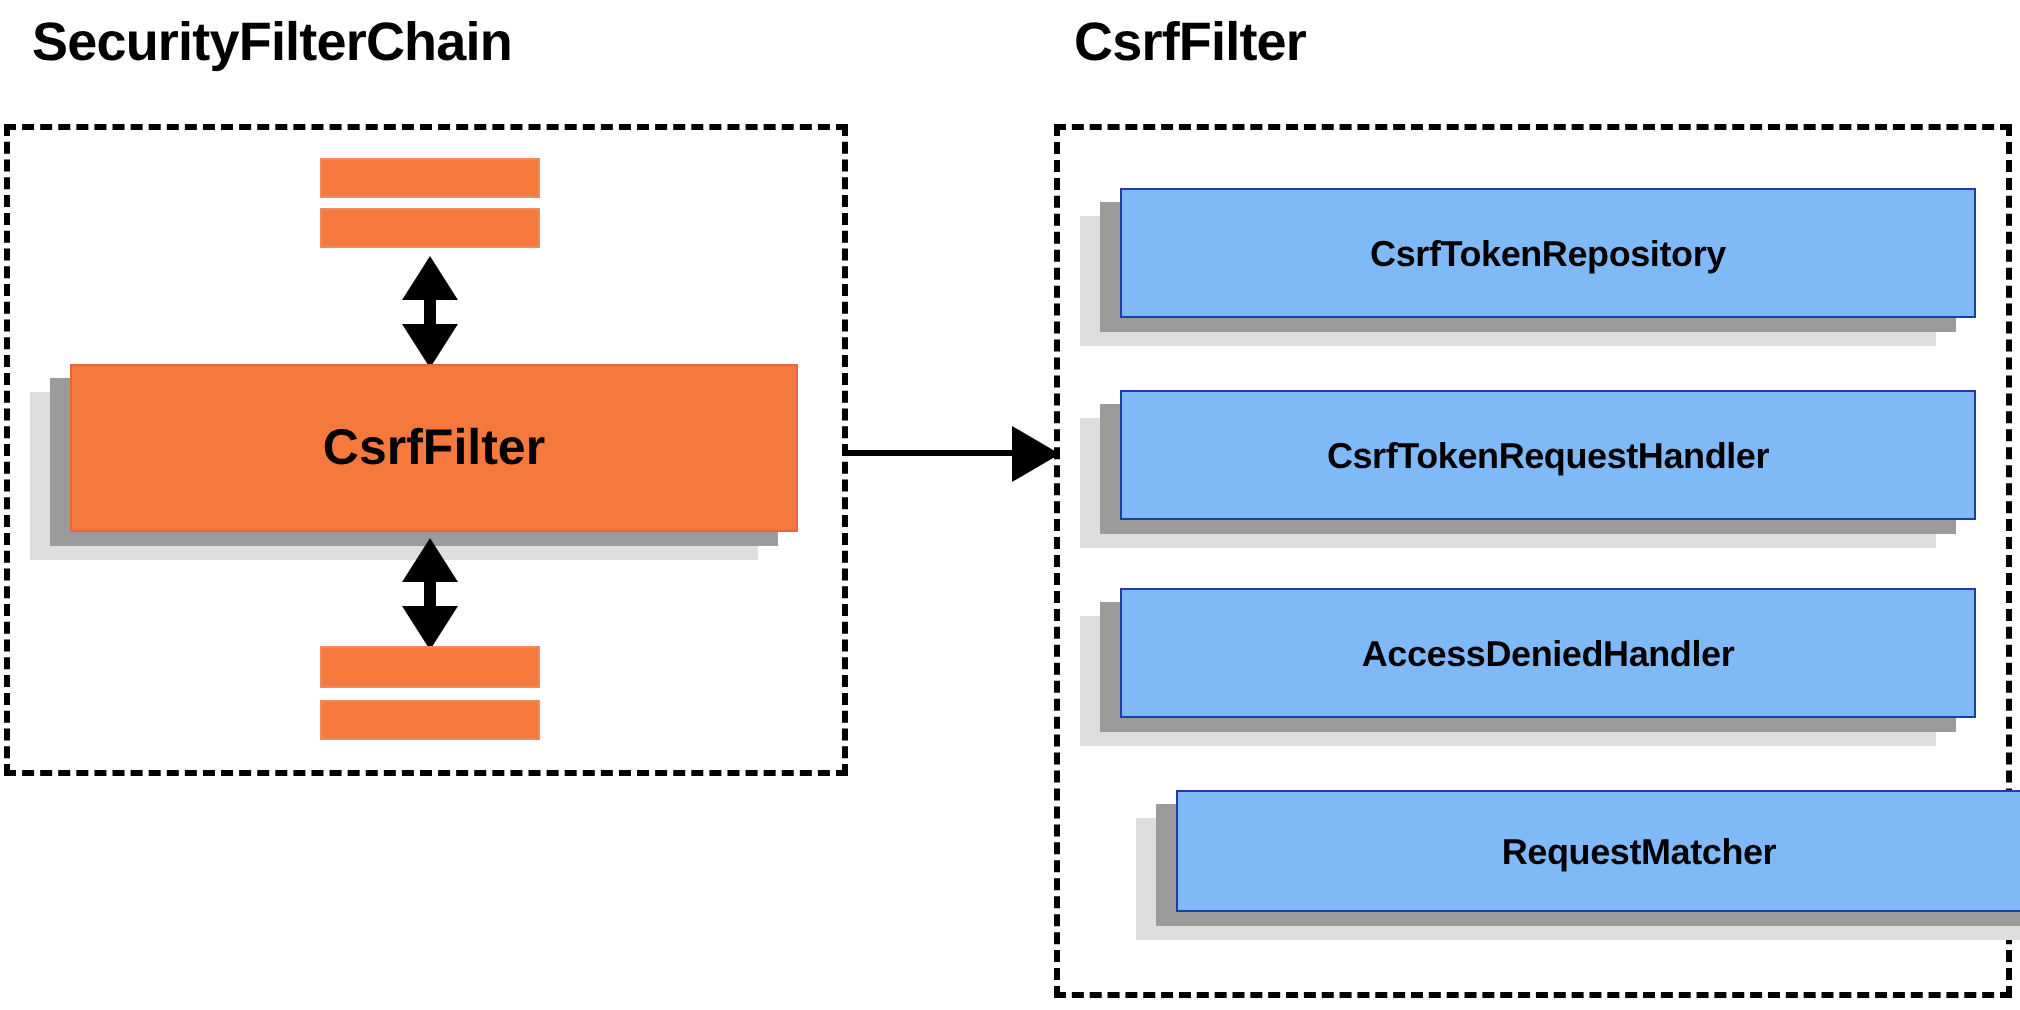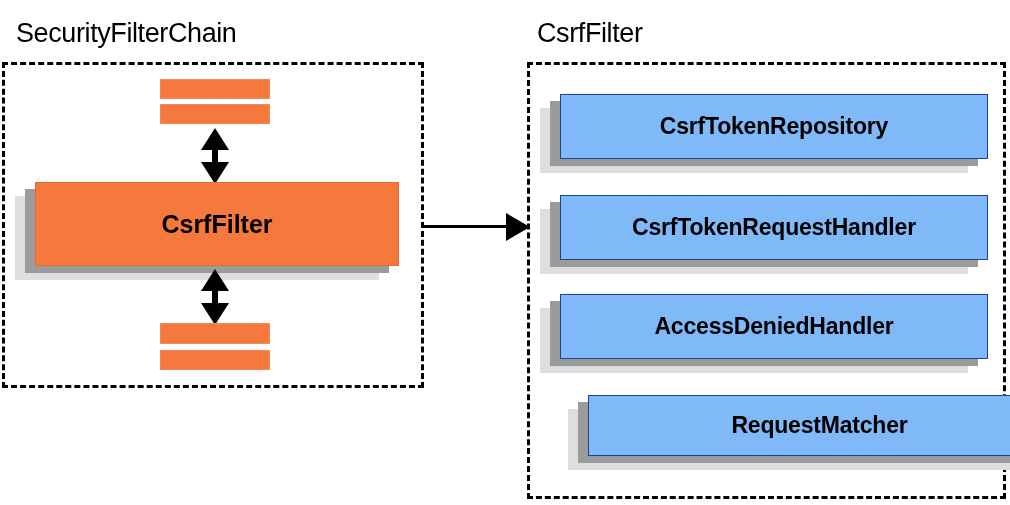--- a/index.html
+++ b/index.html
@@ -13,27 +13,26 @@
   #canvas {
     position: relative;
     width: 1010px;
     height: 505px;
     background: #ffffff;
     overflow: hidden;
   }
 
   .panel-title {
     position: absolute;
-    font-weight: normal;
+    font-weight: bold;
     font-size: 27px;
     color: #000000;
     letter-spacing: -0.4px;
     white-space: nowrap;
     line-height: 1;
-    margin-top: 12px;
   }
 
   .dashed-box {
     position: absolute;
     border: 3px dashed #000000;
     box-sizing: border-box;
     background: transparent;
   }
 
   
@@ -82,21 +81,21 @@
   .stack.orange .label {
     font-size: 25px;
   }
 
   
   .stack.blue .layer.front {
     background: #7fb9f7;
     border: 1px solid #1f3f9e;
   }
   .stack.blue .label {
-    font-size: 23px;
+    font-size: 18px;
     letter-spacing: -0.2px;
   }
 
   
   .bar {
     position: absolute;
     background: #f5793c;
     border: 1px solid #f08a5d;
     box-sizing: border-box;
   }

